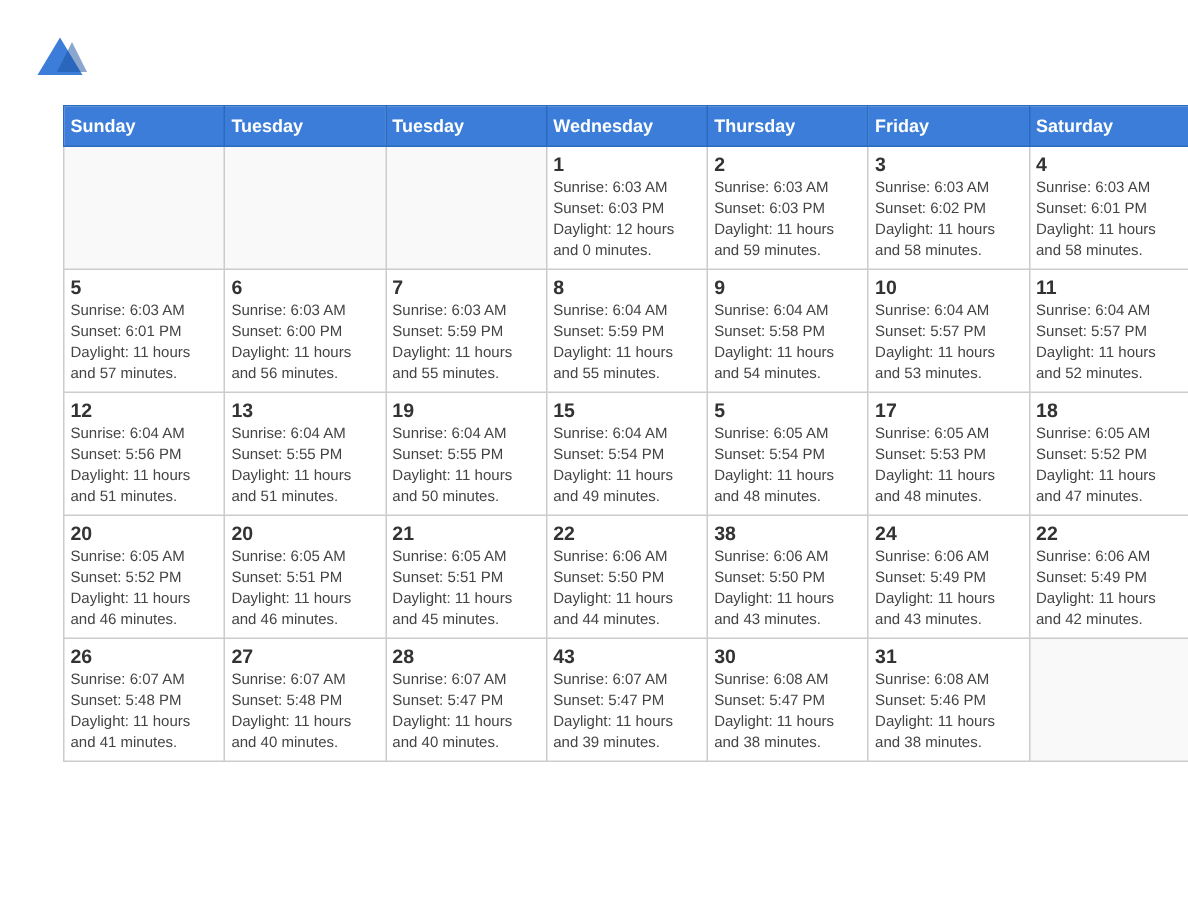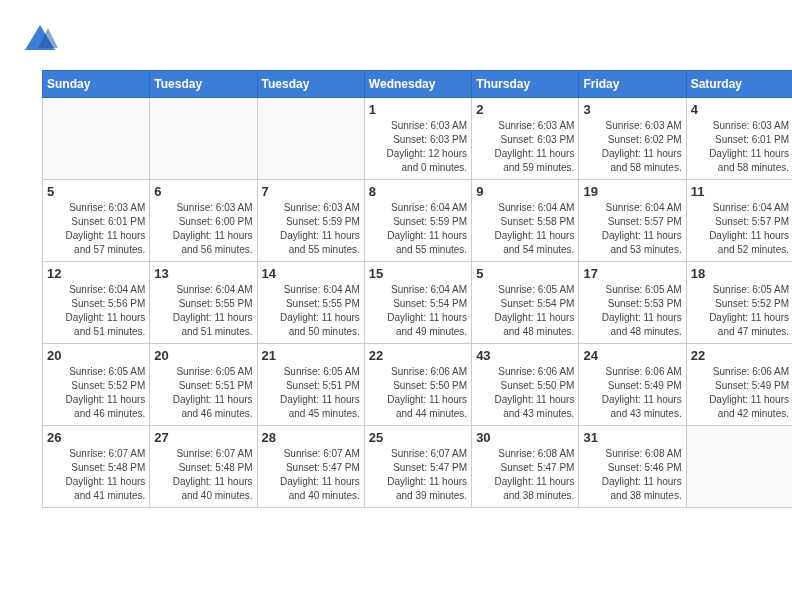--- a/index.html
+++ b/index.html
@@ -56,21 +56,20 @@
     .day-number {
       font-size: 13px;
       font-weight: bold;
       color: #333;
       margin-bottom: 2px;
     }
     .day-info {
       color: #444;
       font-size: 10px;
       line-height: 1.4;
-      text-align: right;
     }
     .logo-wrapper {
       display: flex;
       align-items: center;
     }
     .logo-text-wrapper {
       display: flex;
       flex-direction: column;
       line-height: 1.1;
     }
@@ -171,51 +170,51 @@
 and 55 minutes.</div>
         </td>
         <td>
           <div class="day-number">9</div>
           <div class="day-info" style="white-space: pre-line;">Sunrise: 6:04 AM
 Sunset: 5:58 PM
 Daylight: 11 hours
 and 54 minutes.</div>
         </td>
         <td>
+          <div class="day-number">10</div>
+          <div class="day-info" style="white-space: pre-line;">Sunrise: 6:04 AM
+Sunset: 5:57 PM
+Daylight: 11 hours
+and 53 minutes.</div>
+        </td>
+        <td>
+          <div class="day-number">11</div>
+          <div class="day-info" style="white-space: pre-line;">Sunrise: 6:04 AM
+Sunset: 5:57 PM
+Daylight: 11 hours
+and 52 minutes.</div>
+        </td>
+      </tr>
+      <tr>
+        <td>
+          <div class="day-number">12</div>
+          <div class="day-info" style="white-space: pre-line;">Sunrise: 6:04 AM
+Sunset: 5:56 PM
+Daylight: 11 hours
+and 51 minutes.</div>
+        </td>
+        <td>
+          <div class="day-number">13</div>
+          <div class="day-info" style="white-space: pre-line;">Sunrise: 6:04 AM
+Sunset: 5:55 PM
+Daylight: 11 hours
+and 51 minutes.</div>
+        </td>
+        <td>
           <div class="day-number">19</div>
-          <div class="day-info" style="white-space: pre-line;">Sunrise: 6:04 AM
-Sunset: 5:57 PM
-Daylight: 11 hours
-and 53 minutes.</div>
-        </td>
-        <td>
-          <div class="day-number">11</div>
-          <div class="day-info" style="white-space: pre-line;">Sunrise: 6:04 AM
-Sunset: 5:57 PM
-Daylight: 11 hours
-and 52 minutes.</div>
-        </td>
-      </tr>
-      <tr>
-        <td>
-          <div class="day-number">12</div>
-          <div class="day-info" style="white-space: pre-line;">Sunrise: 6:04 AM
-Sunset: 5:56 PM
-Daylight: 11 hours
-and 51 minutes.</div>
-        </td>
-        <td>
-          <div class="day-number">13</div>
-          <div class="day-info" style="white-space: pre-line;">Sunrise: 6:04 AM
-Sunset: 5:55 PM
-Daylight: 11 hours
-and 51 minutes.</div>
-        </td>
-        <td>
-          <div class="day-number">14</div>
           <div class="day-info" style="white-space: pre-line;">Sunrise: 6:04 AM
 Sunset: 5:55 PM
 Daylight: 11 hours
 and 50 minutes.</div>
         </td>
         <td>
           <div class="day-number">15</div>
           <div class="day-info" style="white-space: pre-line;">Sunrise: 6:04 AM
 Sunset: 5:54 PM
 Daylight: 11 hours
@@ -266,21 +265,21 @@
 and 45 minutes.</div>
         </td>
         <td>
           <div class="day-number">22</div>
           <div class="day-info" style="white-space: pre-line;">Sunrise: 6:06 AM
 Sunset: 5:50 PM
 Daylight: 11 hours
 and 44 minutes.</div>
         </td>
         <td>
-          <div class="day-number">43</div>
+          <div class="day-number">38</div>
           <div class="day-info" style="white-space: pre-line;">Sunrise: 6:06 AM
 Sunset: 5:50 PM
 Daylight: 11 hours
 and 43 minutes.</div>
         </td>
         <td>
           <div class="day-number">24</div>
           <div class="day-info" style="white-space: pre-line;">Sunrise: 6:06 AM
 Sunset: 5:49 PM
 Daylight: 11 hours
@@ -310,21 +309,21 @@
 and 40 minutes.</div>
         </td>
         <td>
           <div class="day-number">28</div>
           <div class="day-info" style="white-space: pre-line;">Sunrise: 6:07 AM
 Sunset: 5:47 PM
 Daylight: 11 hours
 and 40 minutes.</div>
         </td>
         <td>
-          <div class="day-number">25</div>
+          <div class="day-number">43</div>
           <div class="day-info" style="white-space: pre-line;">Sunrise: 6:07 AM
 Sunset: 5:47 PM
 Daylight: 11 hours
 and 39 minutes.</div>
         </td>
         <td>
           <div class="day-number">30</div>
           <div class="day-info" style="white-space: pre-line;">Sunrise: 6:08 AM
 Sunset: 5:47 PM
 Daylight: 11 hours

